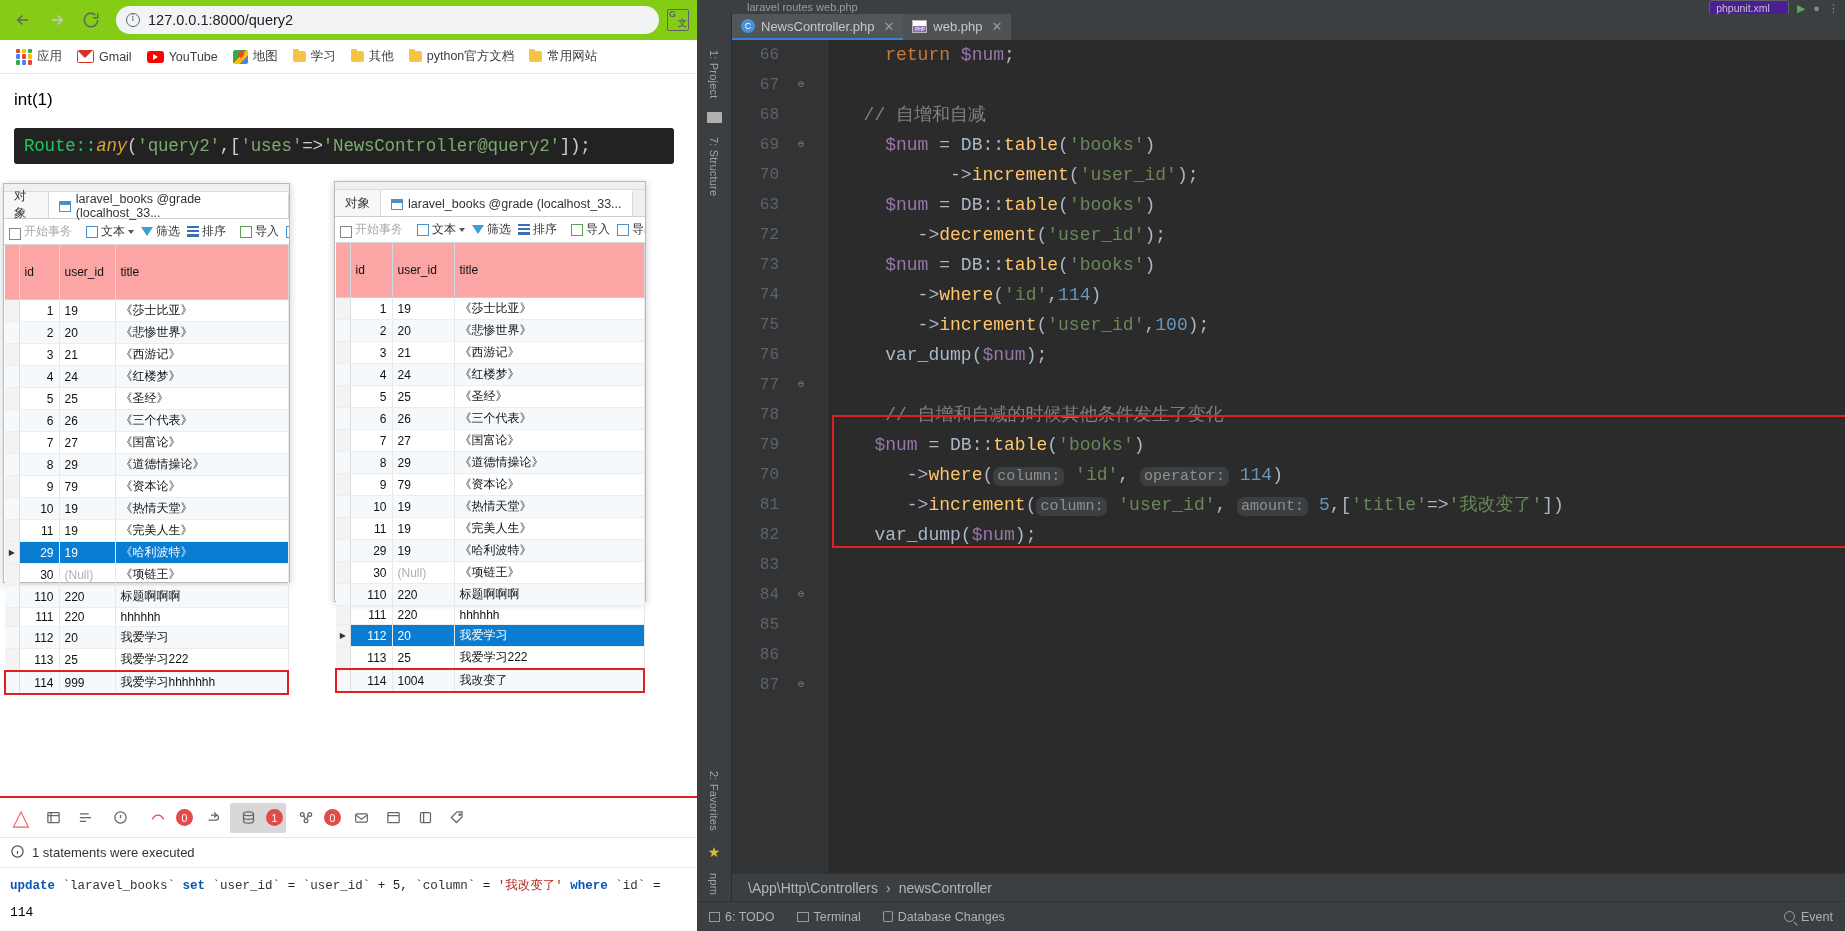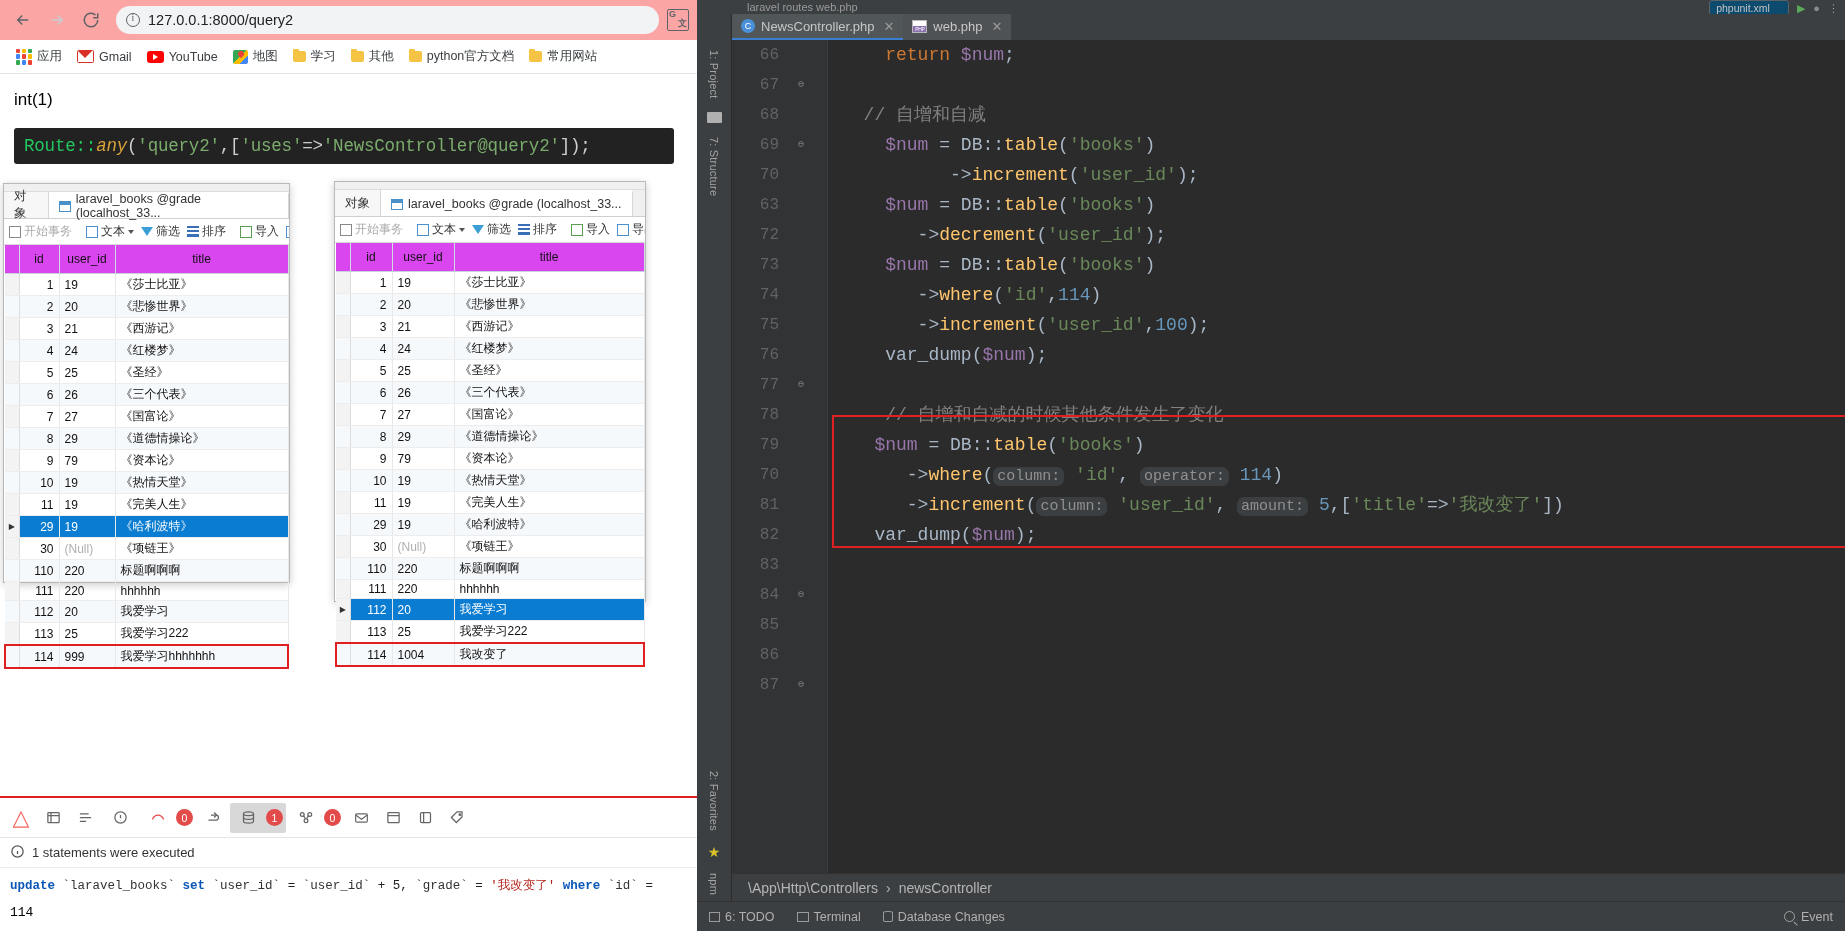--- a/index.html
+++ b/index.html
@@ -10,21 +10,21 @@
   }
   #root { position: relative; width: 1845px; height: 931px; }
 
   
   #browser {
     position: absolute; left: 0; top: 0; width: 697px; height: 931px;
     background: #fff; overflow: hidden;
   }
   .chrome-toolbar {
     height: 40px; display: flex; align-items: center;
-    padding: 0 8px; background: #fca5a5; gap: 4px;
+    padding: 0 8px; background: #84cc16; gap: 4px;
   }
   .nav-btn {
     width: 30px; height: 30px; border-radius: 50%;
     display: flex; align-items: center; justify-content: center;
     color: #5f6368; flex: none;
   }
   .nav-btn.disabled { color: #c8ccd0; }
   .nav-btn svg { width: 18px; height: 18px; }
   .omnibox {
     flex: 1; height: 28px; background: #f1f3f4; border-radius: 14px;
@@ -144,21 +144,21 @@
     background-image: linear-gradient(#4a90c9,#4a90c9);
     background-size: 100% 3px; background-repeat: no-repeat;
   }
   .nv-toolbar {
     display: flex; align-items: center; gap: 7px; height: 26px;
     padding: 0 5px; font-size: 12px; color: #333;
     border-bottom: 1px solid #d8d8d8; background: #fff; white-space: nowrap;
     overflow: hidden;
   }
   .nv-tb-item { display: flex; align-items: center; gap: 3px; }
-  .nv-tb-item.dim { color: #aaa; }
+  .nv-tb-item.dim { color: #aaa; align-items: flex-end; }
   .tb-sep { width: 1px; height: 16px; background: #dcdcdc; }
   .ic-sq { width: 12px; height: 12px; flex: none; border: 1.2px solid #888; background: #fff; }
   .ic-sq.blue { border-color: #4a8fd0; }
   .ic-sq.green { border-color: #5a9e52; }
   .ic-funnel {
     width: 0; height: 0; flex: none;
     border-left: 6px solid transparent; border-right: 6px solid transparent;
     border-top: 9px solid #3b9fd6;
   }
   .ic-sort {
@@ -166,22 +166,22 @@
     background: linear-gradient(#3b6fb5 0 2px, transparent 2px 4px, #3b6fb5 4px 6px,
                 transparent 6px 8px, #3b6fb5 8px 10px);
   }
   .caret-dn {
     width: 0; height: 0; border-left: 3px solid transparent;
     border-right: 3px solid transparent; border-top: 4px solid #555;
   }
   .nv-grid { font-size: 12px; color: #111; }
   .nv-grid table { border-collapse: collapse; width: 100%; }
   .nv-grid th {
-    background: #d946ef; font-weight: normal; text-align: center;
-    padding: 7px 5px; border-right: 1px solid #d2dae4;
+    background: #fca5a5; font-weight: normal; text-align: left;
+    padding: 20px 5px; border-right: 1px solid #d2dae4;
     border-bottom: 1px solid #c8d2dd; font-size: 12px;
   }
   .nv-grid td {
     padding: 2px 5px; border-right: 1px solid #e8e8e8;
     border-bottom: 1px solid #ededed; white-space: nowrap;
     height: 18px;
   }
   .nv-grid td.c-mark { width: 14px; padding: 0 2px; border-right: 1px solid #ddd;
      background: #f3f3f3; color: #333; font-size: 8px; text-align: center; }
   .nv-grid td.c-id { text-align: right; width: 40px; }
@@ -240,21 +240,21 @@
   }
   .ide-breadtop {
     height: 14px; font-size: 11px; color: #9a9a9a; padding-left: 50px;
     display: flex; align-items: center; gap: 5px; background: #3c3f41;
   }
   .ide-topright {
     position: absolute; right: 6px; top: 0px; display: flex;
     align-items: center; gap: 8px; font-size: 11px; color: #9a9a9a;
   }
   .pill {
-    background: #0c4a6e; border: 1px solid #5c6164; border-radius: 3px;
+    background: #4c1d95; border: 1px solid #5c6164; border-radius: 3px;
     padding: 1px 18px 1px 6px; font-size: 10.5px; color: #c3c3c3;
   }
   .ide-tabs {
     position: absolute; left: 35px; top: 14px; right: 0; height: 26px;
     display: flex; align-items: stretch; background: #3c3f41;
     font-size: 13px;
   }
   .ide-tab {
     display: flex; align-items: center; gap: 6px; padding: 0 9px;
     color: #c7c7c7; background: #4e5254; border-bottom: 2px solid transparent;
@@ -863,21 +863,21 @@
       </div>
       <div class="db-status">
         <span>
           <svg width="15" height="15" viewBox="0 0 24 24" fill="none" stroke="#555" stroke-width="2">
               <circle cx="12" cy="12" r="9"></circle>
               <path d="M12 11v5M12 7.5v.2"></path>
             </svg>
         </span>
         <span>1 statements were executed</span>
       </div>
-      <div class="db-sql"><span class="kw">update</span> <span class="tick">`laravel_books`</span> <span class="kw">set</span> <span class="tick">`user_id`</span> <span>=</span> <span class="tick">`user_id`</span> <span>+ 5,</span> <span class="tick">`grade`</span> <span>=</span> <span class="str">'我改变了'</span> <span class="kw">where</span> <span class="tick">`id`</span> <span>=</span></div>
+      <div class="db-sql"><span class="kw">update</span> <span class="tick">`laravel_books`</span> <span class="kw">set</span> <span class="tick">`user_id`</span> <span>=</span> <span class="tick">`user_id`</span> <span>+ 5,</span> <span class="tick">`column`</span> <span>=</span> <span class="str">'我改变了'</span> <span class="kw">where</span> <span class="tick">`id`</span> <span>=</span></div>
       <div class="db-114">114</div>
     </div>
   </div>
 
   <div id="ide">
 
     <div class="ide-breadtop">
       <span>laravel  routes  web.php</span>
     </div>
     <div class="ide-topright">

